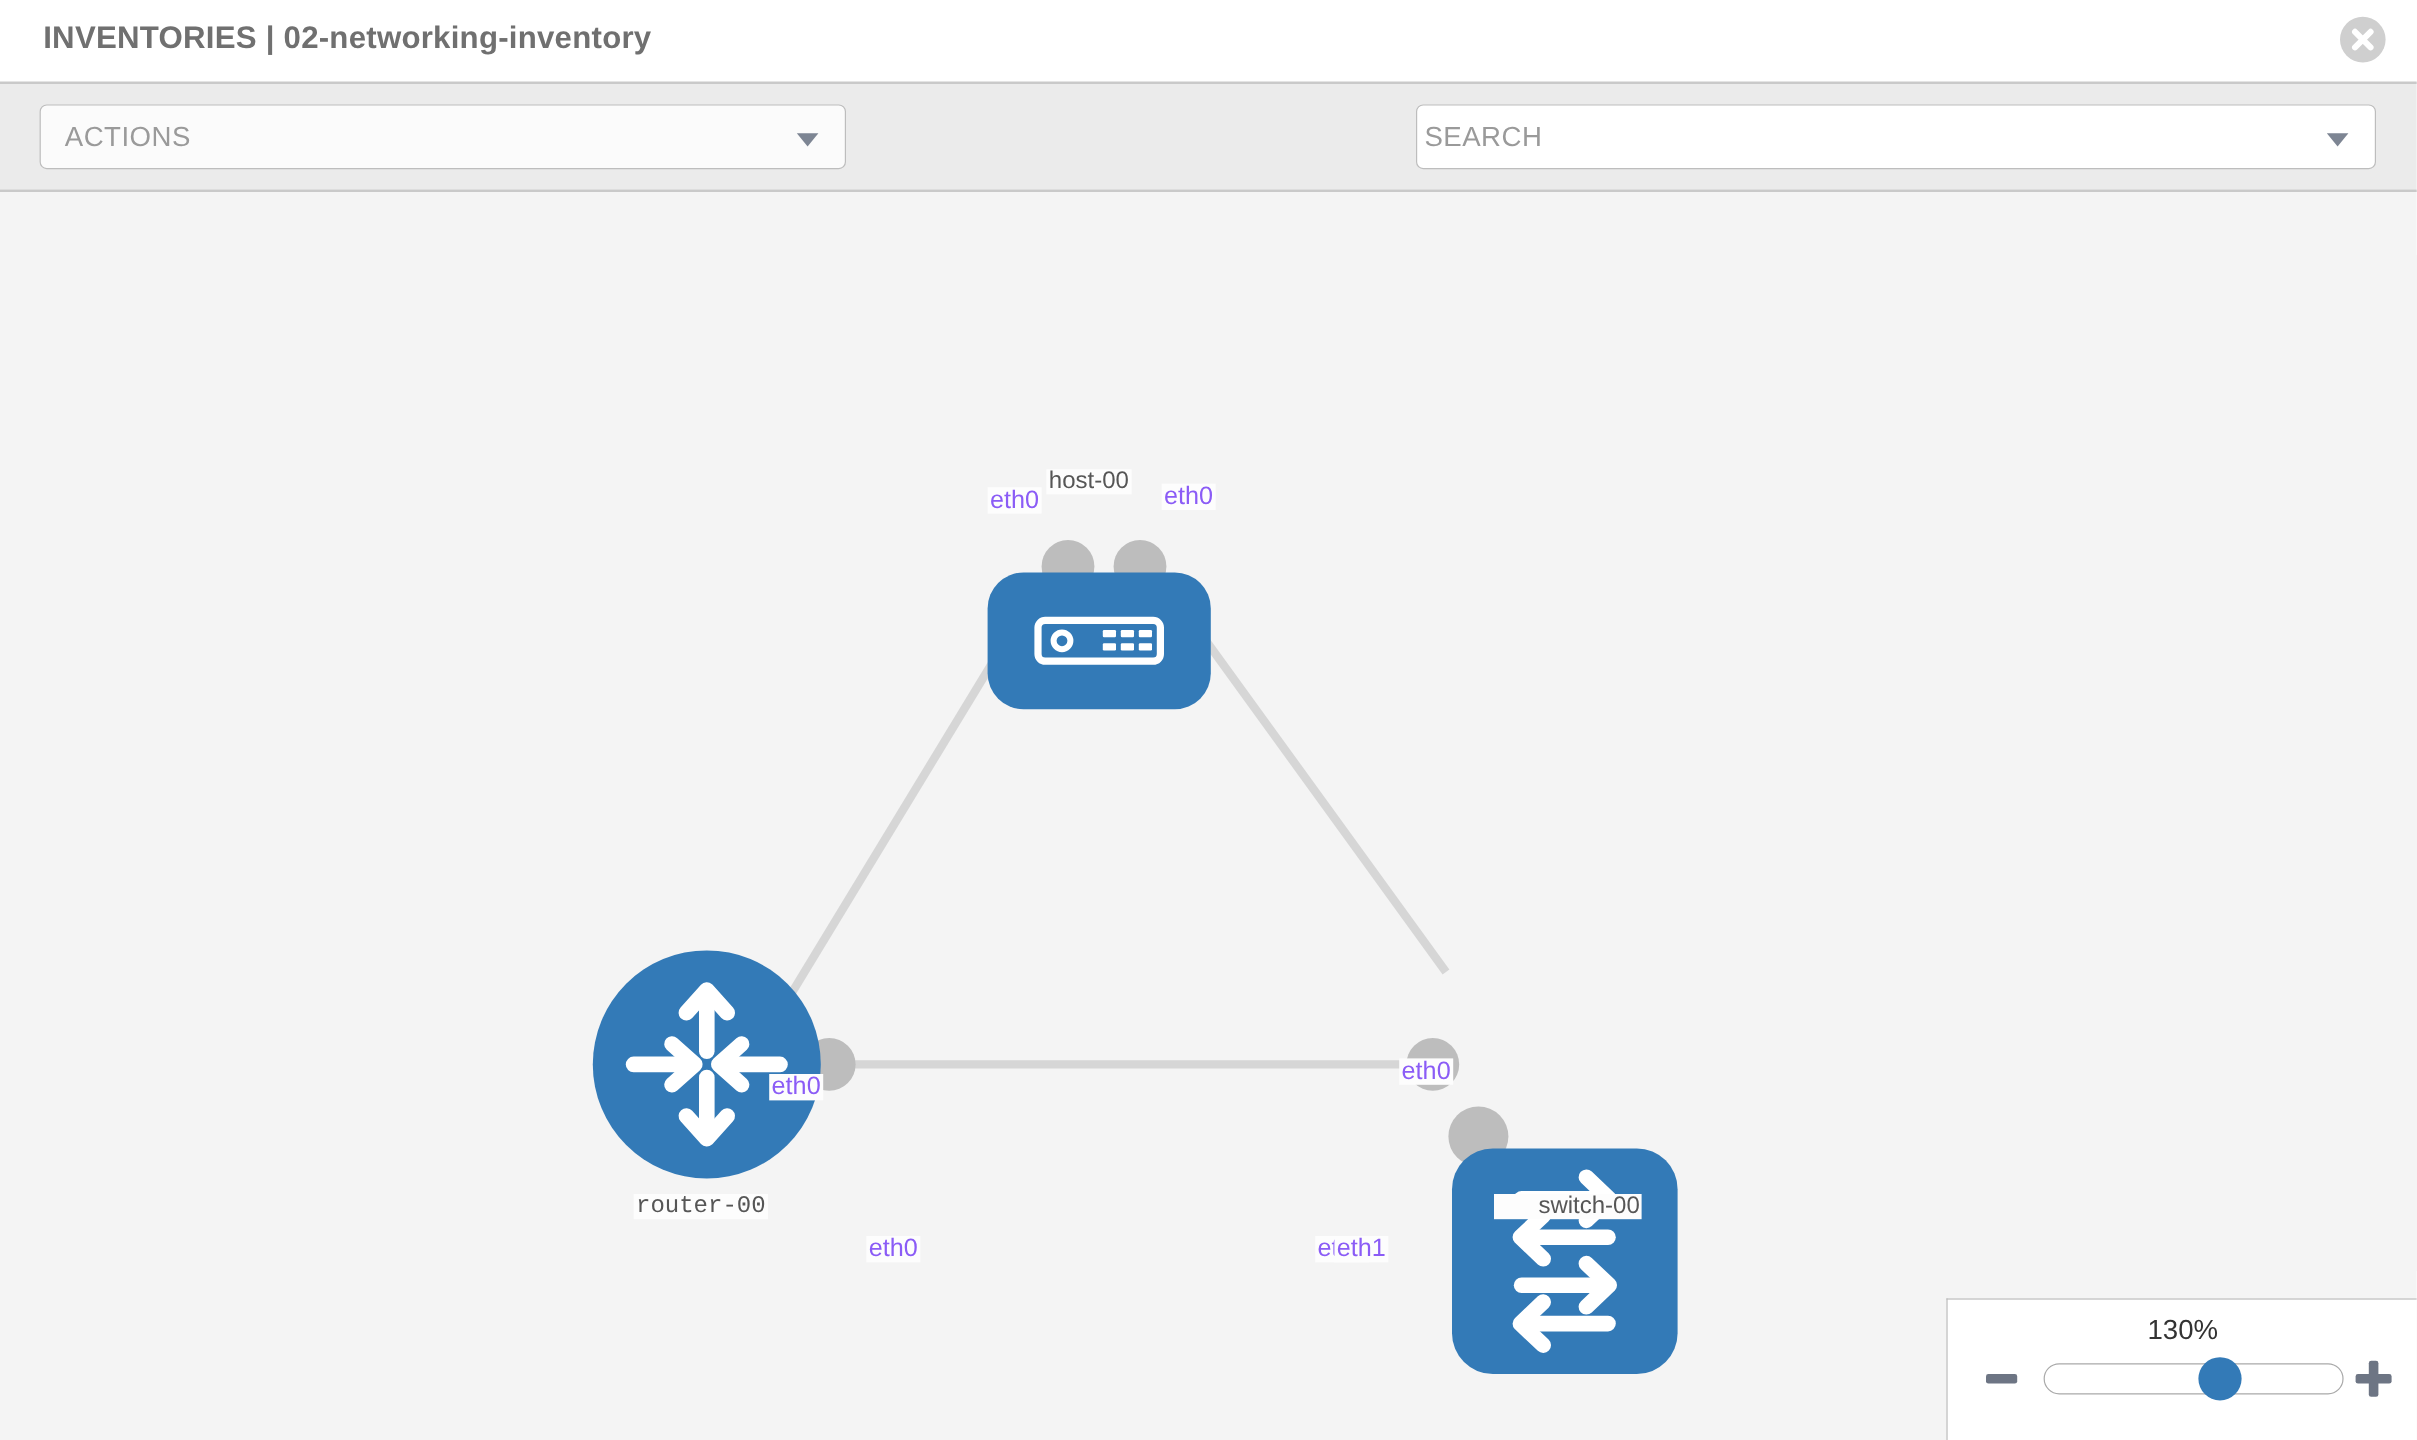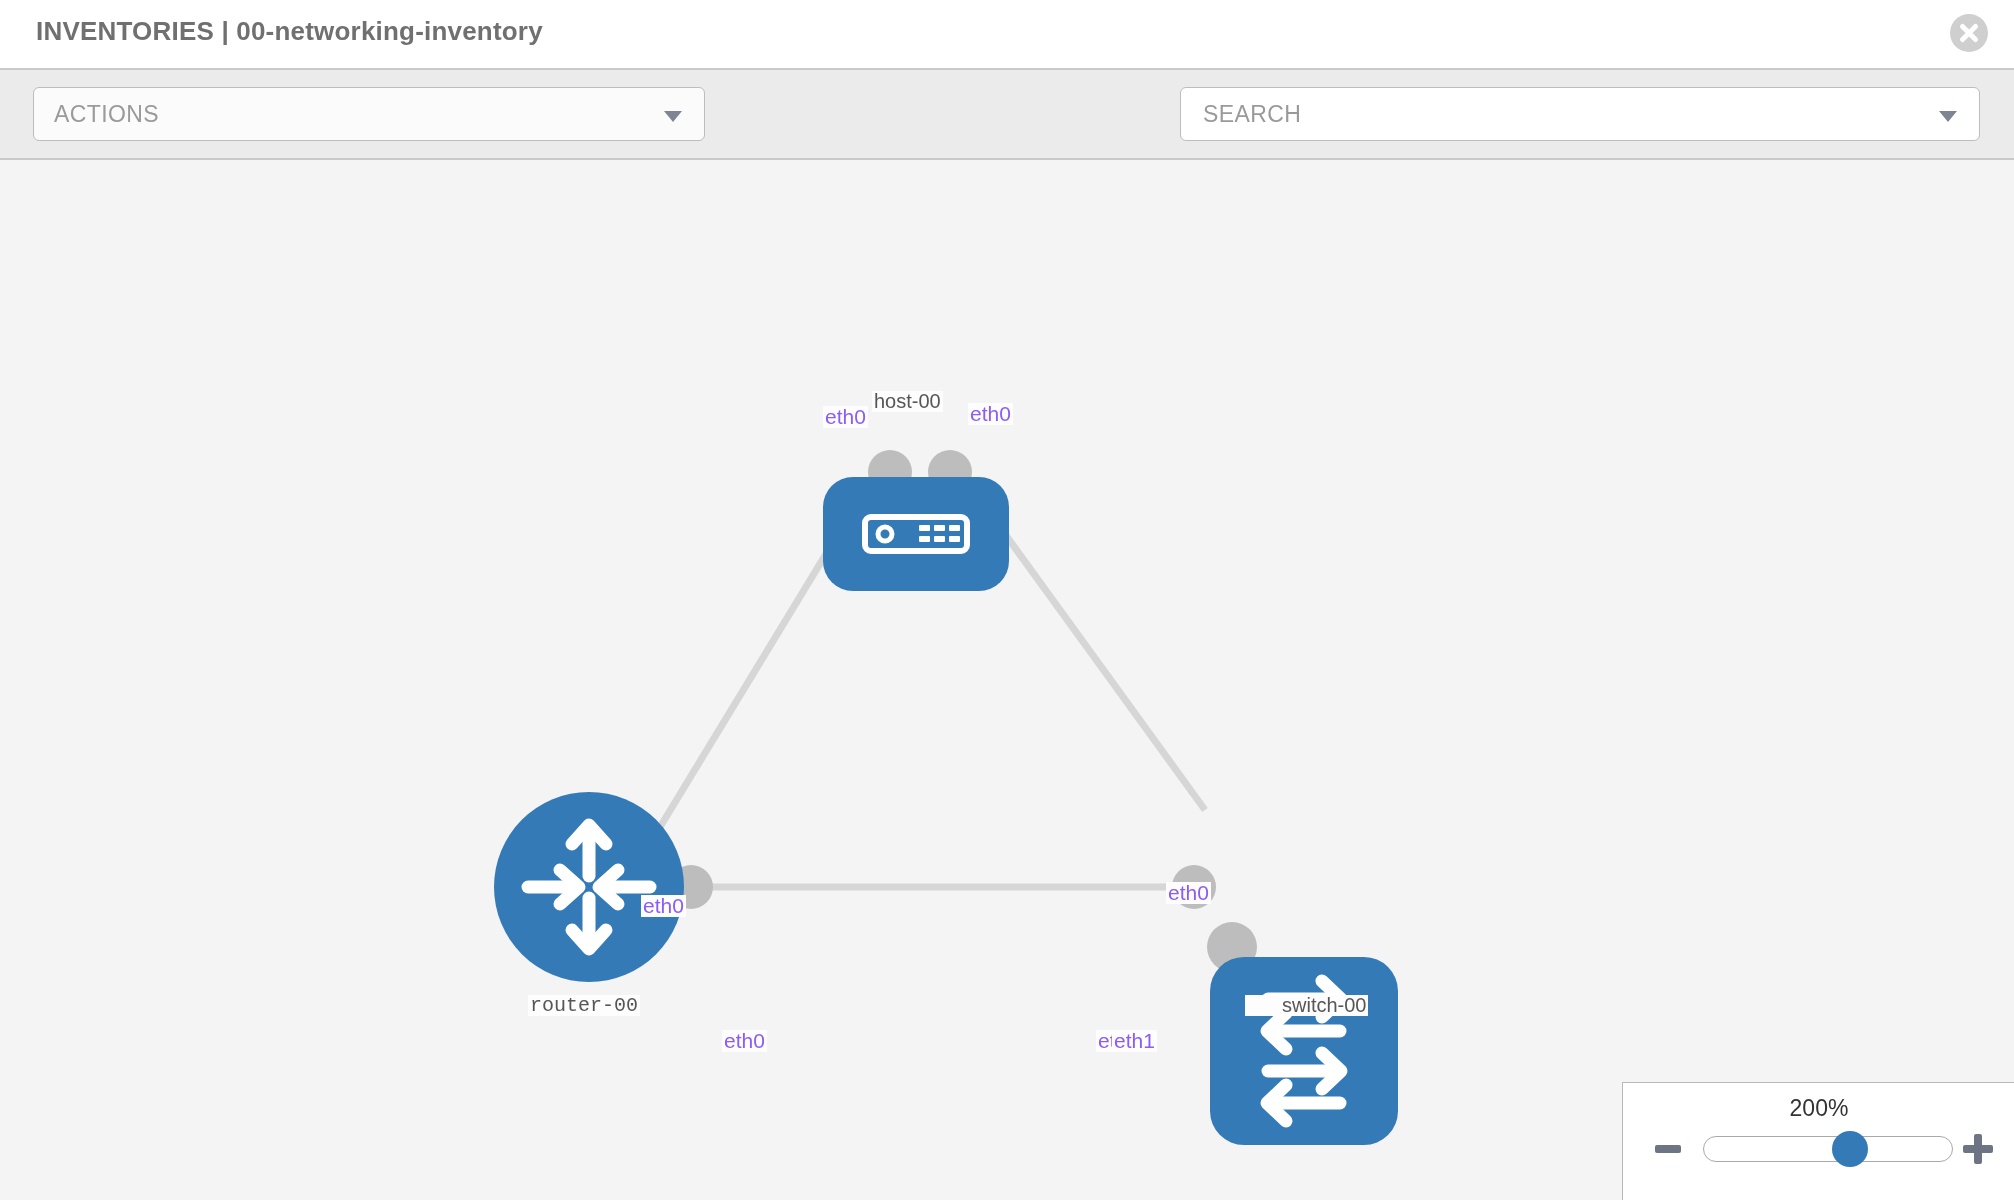--- a/index.html
+++ b/index.html
@@ -103,21 +103,21 @@
     width: 800px;
     height: 54px;
     background: #ffffff;
     border: 1px solid #bdbdbd;
     border-radius: 6px;
     box-sizing: border-box;
     cursor: text;
   }
   .search-box .label {
     position: absolute;
-    left: 22px;
+    left: 6px;
     top: 13px;
     font-size: 23px;
     color: #9a9a9a;
     letter-spacing: 0.4px;
   }
 
   
   .canvas {
     position: absolute;
     left: 0; top: 160px;
@@ -221,21 +221,21 @@
     height: 36px;
     border-radius: 50%;
     background: #337ab7;
     cursor: grab;
   }
 </style>
 </head>
 <body>
 
 <div class="header">
-  <div class="page-title">INVENTORIES | 00-networking-inventory</div>
+  <div class="page-title">INVENTORIES | 02-networking-inventory</div>
   <div class="close-btn">
     <svg width="38" height="38" viewBox="0 0 38 38">
       <path d="M12.5 12.5 L25.5 25.5 M25.5 12.5 L12.5 25.5" stroke="#ffffff" stroke-width="5" stroke-linecap="round"></path>
     </svg>
   </div>
 </div>
 
 <div class="toolbar">
 
   <div class="actions-select">
@@ -350,19 +350,19 @@
   <div class="iface-label" style="left:641px; top:735px;">eth0</div>
   <div class="iface-label" style="left:1166px; top:722px;">eth0</div>
 
   <div class="iface-label" style="left:722px; top:870px;">eth0</div>
   <div class="iface-label" style="left:1096px; top:870px;">eth0</div>
   <div class="iface-label" style="left:1112px; top:870px;">eth1</div>
 
 </div>
 
 <div class="zoom-widget">
-  <div class="zoom-pct">200%</div>
+  <div class="zoom-pct">130%</div>
   <div class="zoom-minus"></div>
   <div class="zoom-track">
     <div class="zoom-thumb" id="zoom-thumb" style="left: 128.4px;"></div>
   </div>
   <div class="zoom-plus"></div>
 </div>
 
 </body></html>

